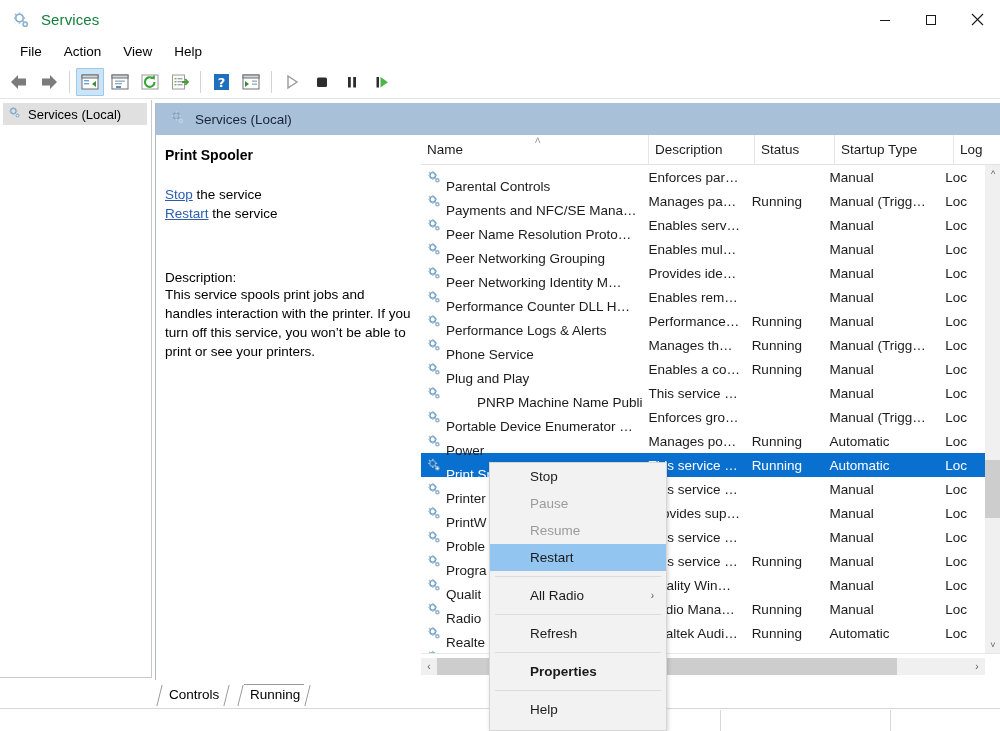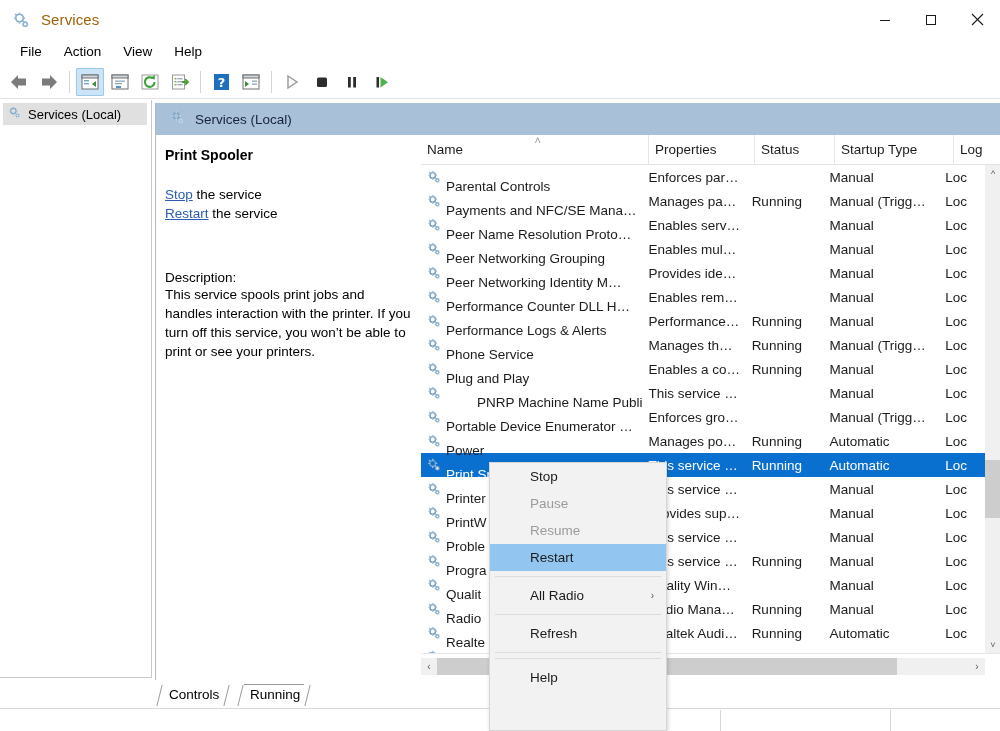--- a/index.html
+++ b/index.html
@@ -11,21 +11,21 @@
   }
   #app { position: relative; width: 1000px; height: 731px; background: #ffffff; }
 
   
   .titlebar {
     position: absolute; top: 0; left: 0; width: 1000px; height: 39px;
     background: #ffffff; display: flex; align-items: center;
   }
   .title-icon { margin-left: 11px; width: 20px; height: 20px; position: relative; }
   .title-text {
-    margin-left: 10px; font-size: 15px; color: #a16207; letter-spacing: .1px;
+    margin-left: 10px; font-size: 15px; color: #15803d; letter-spacing: .1px;
   }
   .win-btns { position: absolute; right: 0; top: 0; height: 39px; display: flex; }
   .win-btn {
     width: 46px; height: 39px; display: flex; align-items: center; justify-content: center;
     background: transparent;
   }
   .win-btn svg { display: block; }
 
   
   .menubar {
@@ -392,21 +392,21 @@
     </div>
 
     <div class="listview">
 
       <div class="lv-head">
         <div class="lv-th" style="width:228px">
           <span class="sortmark">˄</span>
           <span>Name</span>
         </div>
         <div class="lv-th" style="width:106px">
-          <span>Properties</span>
+          <span>Description</span>
         </div>
         <div class="lv-th" style="width:80px">
           <span>Status</span>
         </div>
         <div class="lv-th" style="width:119px">
           <span>Startup Type</span>
         </div>
         <div class="lv-th" style="width:47px;border-right:none">
           <span>Log</span>
         </div>
@@ -927,19 +927,22 @@
       <div class="ctx-sep"></div>
       <div class="ctx-item">
         <span>All Radio</span>
         <span class="ctx-arrow">›</span>
       </div>
       <div class="ctx-sep"></div>
       <div class="ctx-item">
         <span>Refresh</span>
       </div>
       <div class="ctx-sep"></div>
+      <div class="ctx-item bold">
+        <span>Properties</span>
+      </div>
       <div class="ctx-sep"></div>
       <div class="ctx-item">
         <span>Help</span>
       </div>
     </div>
 
 </div>
 
 </body></html>

